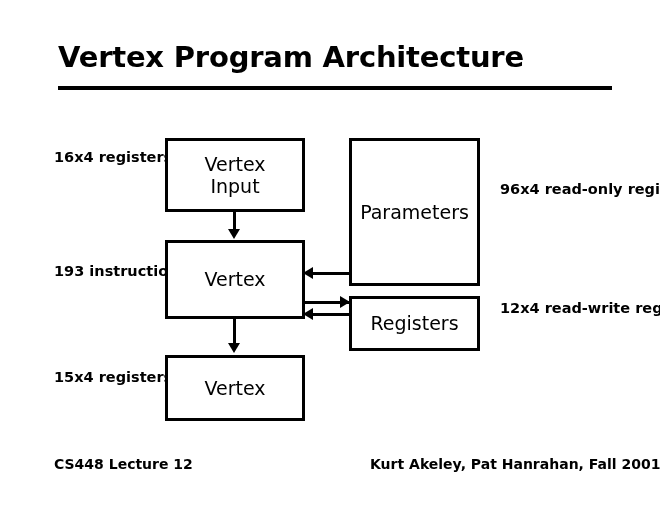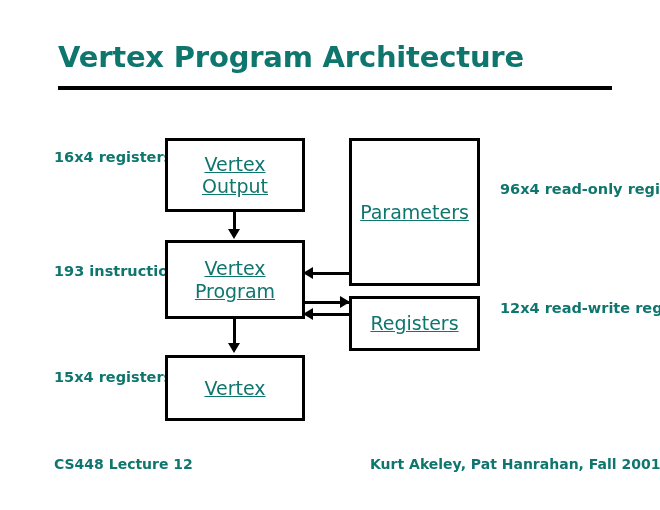--- a/index.html
+++ b/index.html
@@ -7,21 +7,21 @@
     padding: 0;
     background: #ffffff;
   }
   #slide {
     position: relative;
     width: 660px;
     height: 510px;
     background: #ffffff;
     overflow: hidden;
     font-family: "DejaVu Sans", "Liberation Sans", sans-serif;
-    color: #0f766e;
+    color: #000000;
   }
 
   
   #title {
     position: absolute;
     left: 58px;
     top: 40px;
     font-size: 29px;
     font-weight: bold;
     letter-spacing: -0.2px;
@@ -43,21 +43,20 @@
     border: 3px solid #000000;
     background: #ffffff;
     display: flex;
     align-items: center;
     justify-content: center;
     text-align: center;
     font-size: 19px;
     line-height: 1.18;
     font-weight: normal;
     z-index: 3;
-    text-decoration: underline;
   }
   .dbox span { display: block; }
 
   #box-vertex-input   { left: 165px; top: 138px; width: 140px; height: 74px; }
   #box-vertex-program { left: 165px; top: 240px; width: 140px; height: 79px; }
   #box-vertex-output  { left: 165px; top: 355px; width: 140px; height: 66px; }
   #box-parameters     { left: 349px; top: 138px; width: 131px; height: 148px; justify-content: center; }
   #box-registers      { left: 349px; top: 296px; width: 131px; height: 55px; }
 
   
@@ -159,28 +158,27 @@
 
   <div class="side-label" id="label-12x4">
     <span>12x4</span>
     <span>read-write</span>
     <span>registers</span>
   </div>
 
   <div class="dbox" id="box-vertex-input">
     <div>
       <span>Vertex</span>
-      <span>Output</span>
+      <span>Input</span>
     </div>
   </div>
 
   <div class="dbox" id="box-vertex-program">
     <div>
       <span>Vertex</span>
-      <span>Program</span>
     </div>
   </div>
 
   <div class="dbox" id="box-vertex-output">
     <div>
       <span>Vertex</span>
     </div>
   </div>
 
   <div class="dbox" id="box-parameters">

